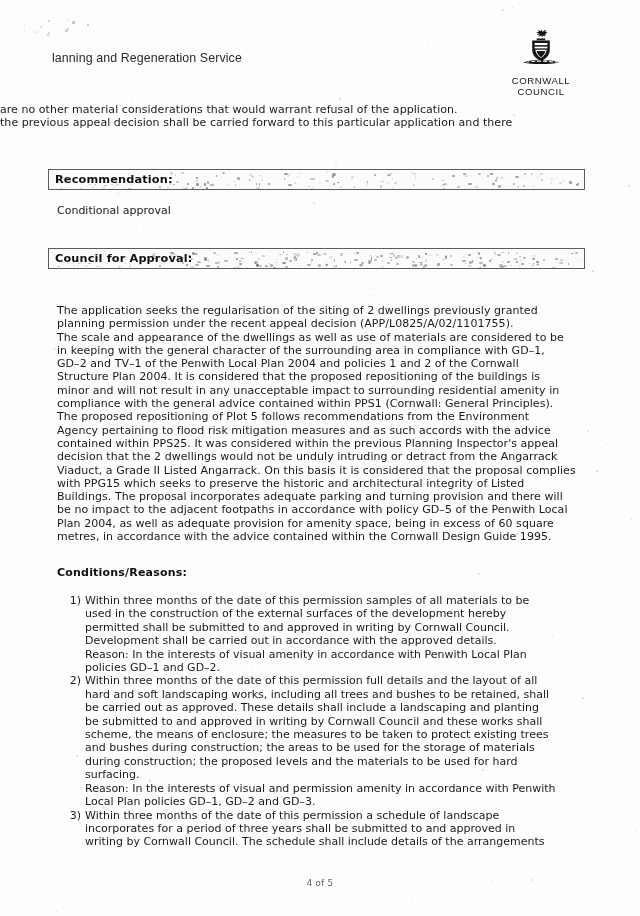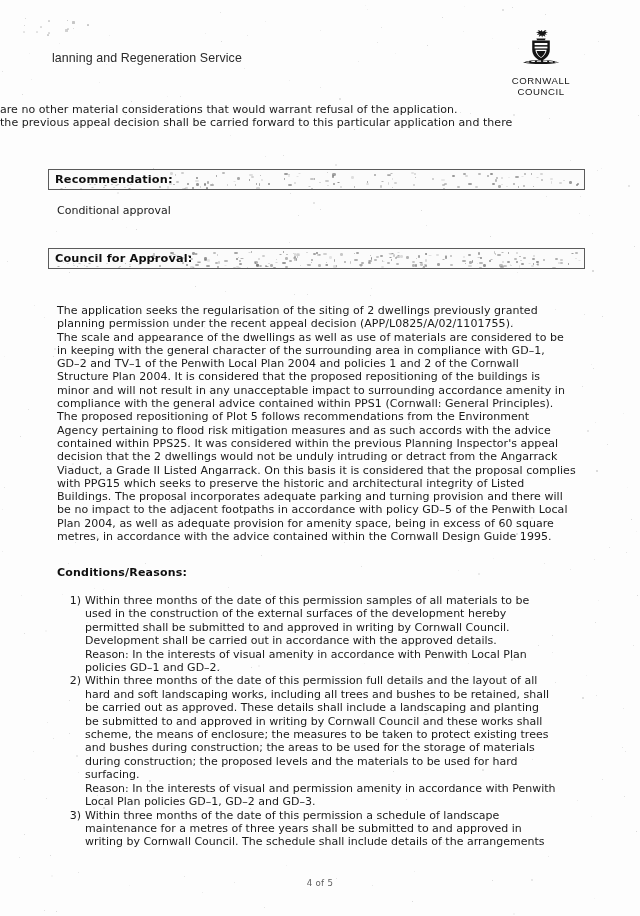--- a/index.html
+++ b/index.html
@@ -939,21 +939,21 @@
     <div class="bar-label">Council for Approval:</div>
   </div>
 
   <div class="para reasons-body" id="reasons-body">
       <span class="ln">The application seeks the regularisation of the siting of 2 dwellings previously granted</span>
       <span class="ln">planning permission under the recent appeal decision (APP/L0825/A/02/1101755).</span>
       <span class="ln">The scale and appearance of the dwellings as well as use of materials are considered to be</span>
       <span class="ln">in keeping with the general character of the surrounding area in compliance with GD–1,</span>
       <span class="ln">GD–2 and TV–1 of the Penwith Local Plan 2004 and policies 1 and 2 of the Cornwall</span>
       <span class="ln">Structure Plan 2004.  It is considered that the proposed repositioning of the buildings is</span>
-      <span class="ln">minor and will not result in any unacceptable impact to surrounding accordance amenity in</span>
+      <span class="ln">minor and will not result in any unacceptable impact to surrounding residential amenity in</span>
       <span class="ln">compliance with the general advice contained within PPS1 (Cornwall: General Principles).</span>
       <span class="ln">The proposed repositioning of Plot 5 follows recommendations from the Environment</span>
       <span class="ln">Agency pertaining to flood risk mitigation measures and as such accords with the advice</span>
       <span class="ln">contained within PPS25.  It was considered within the previous Planning Inspector's appeal</span>
       <span class="ln">decision that the 2 dwellings would not be unduly intruding or detract from the Angarrack</span>
       <span class="ln">Viaduct, a Grade II Listed Angarrack.  On this basis it is considered that the proposal complies</span>
       <span class="ln">with PPG15 which seeks to preserve the historic and architectural integrity of Listed</span>
       <span class="ln">Buildings.  The proposal incorporates adequate parking and turning provision and there will</span>
       <span class="ln">be no impact to the adjacent footpaths in accordance with policy GD–5 of the Penwith Local</span>
       <span class="ln">Plan 2004, as well as adequate provision for amenity space, being in excess of 60 square</span>
@@ -980,21 +980,21 @@
         <span class="ln">scheme, the means of enclosure; the measures to be taken to protect existing trees</span>
         <span class="ln">and bushes during construction; the areas to be used for the storage of materials</span>
         <span class="ln">during construction; the proposed levels and the materials to be used for hard</span>
         <span class="ln">surfacing.</span>
         <span class="ln">Reason: In the interests of visual and permission amenity in accordance with Penwith</span>
         <span class="ln">Local Plan policies GD–1, GD–2 and GD–3.</span>
       </div>
       <div class="cond">
         <span class="num">3)</span>
         <span class="ln">Within three months of the date of this permission a schedule of landscape</span>
-        <span class="ln">maintenance for a metres of three years shall be submitted to and approved in</span>
+        <span class="ln">incorporates for a period of three years shall be submitted to and approved in</span>
         <span class="ln">writing by Cornwall Council.  The schedule shall include details of the arrangements</span>
       </div>
     </div>
 
   <div class="footer">
     <span>4 of 5</span>
   </div>
 
 </div>
 

